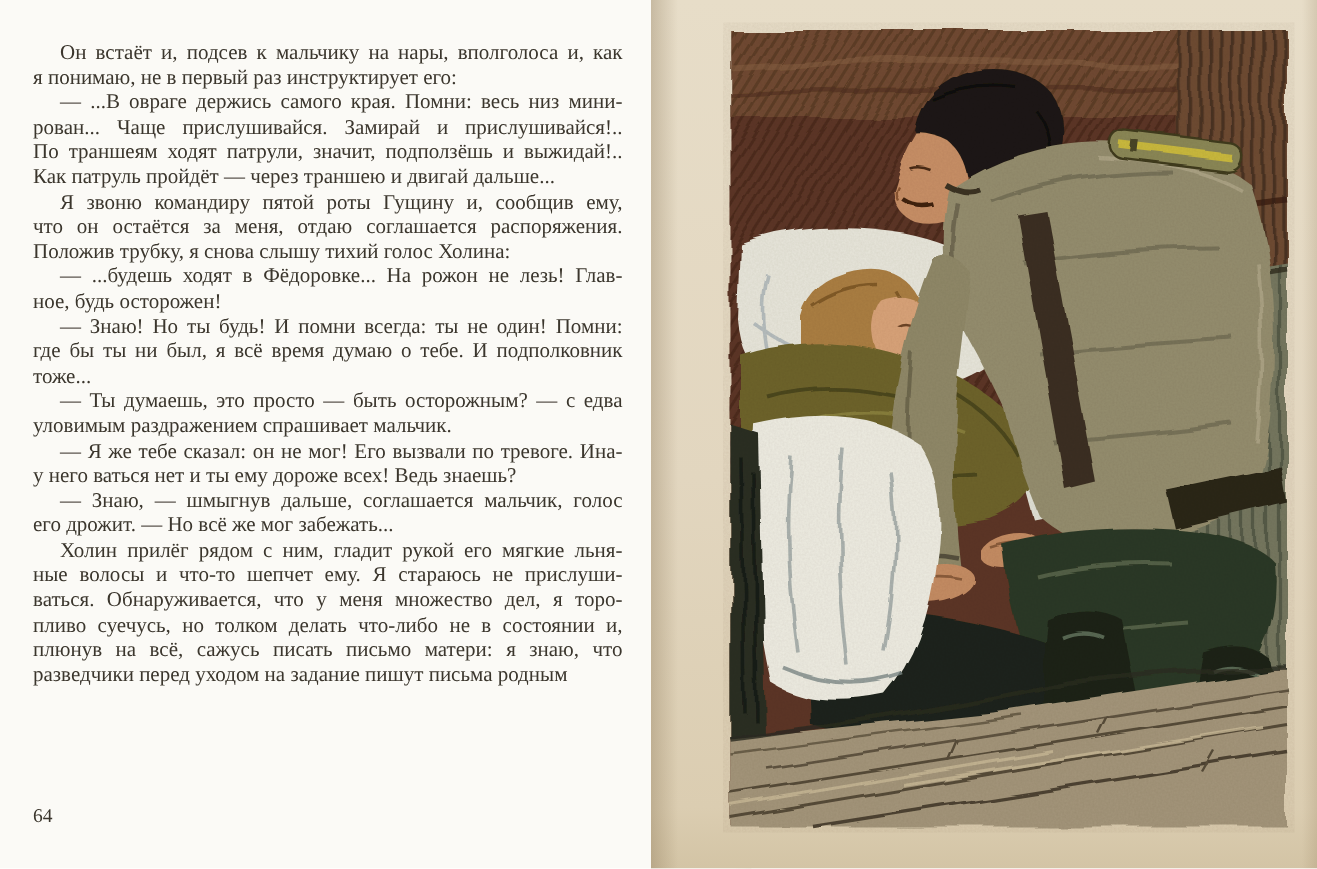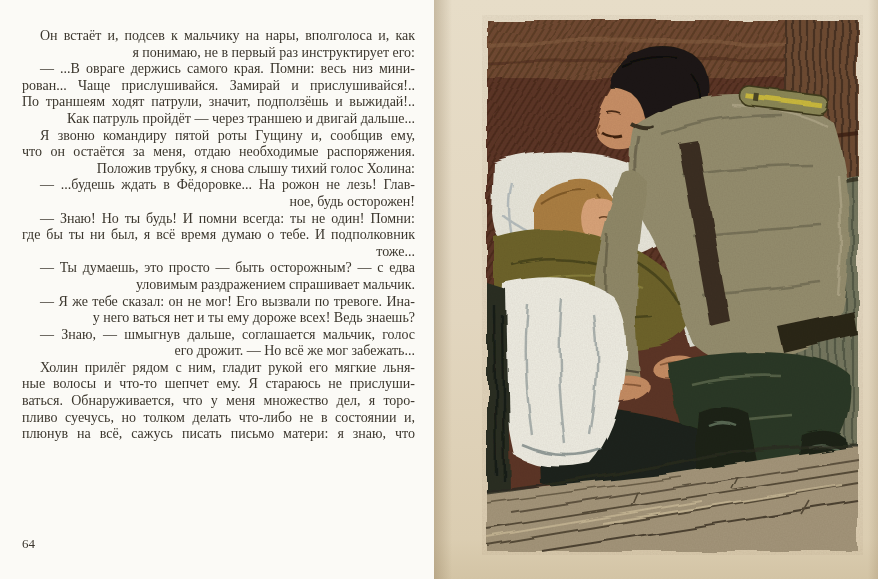--- a/index.html
+++ b/index.html
@@ -19,21 +19,21 @@
     content:"";position:absolute;right:0;top:0;width:12px;height:100%;
     background:linear-gradient(to right,rgba(140,120,85,0),rgba(140,120,85,0.22));
   }
   .textcol{
     position:absolute;left:22px;top:28px;width:393px;
     color:var(--text-col,#3b362d);
     font-size:14px;line-height:16.6px;
     -webkit-font-smoothing:antialiased;
   }
   .para{margin:0;}
-  .line{text-align:right;}
+  .line{text-align:left;}
   .line.just{text-align:justify;text-align-last:justify;}
   .line.indent{text-indent:18px;}
   .pagenum{
     position:absolute;left:22px;top:536px;
     font-size:13px;color:var(--text-col,#3b362d);
   }
 
   
   .page-right{
     position:absolute;left:434px;top:0;width:444px;height:579px;
@@ -64,25 +64,25 @@
           <div class="line">я понимаю, не в первый раз инструктирует его:</div>
         </div>
         <div class="para">
           <div class="line indent just">— ...В овраге держись самого края. Помни: весь низ мини-</div>
           <div class="line just">рован... Чаще прислушивайся. Замирай и прислушивайся!..</div>
           <div class="line just">По траншеям ходят патрули, значит, подползёшь и выжидай!..</div>
           <div class="line">Как патруль пройдёт — через траншею и двигай дальше...</div>
         </div>
         <div class="para">
           <div class="line indent just">Я звоню командиру пятой роты Гущину и, сообщив ему,</div>
-          <div class="line just">что он остаётся за меня, отдаю необходимые распоряжения.</div>
+          <div class="line just">что он остаётся за меня, отдаю соглашается распоряжения.</div>
           <div class="line">Положив трубку, я снова слышу тихий голос Холина:</div>
         </div>
         <div class="para">
-          <div class="line indent just">— ...будешь ждать в Фёдоровке... На рожон не лезь! Глав-</div>
+          <div class="line indent just">— ...будешь ходят в Фёдоровке... На рожон не лезь! Глав-</div>
           <div class="line">ное, будь осторожен!</div>
         </div>
         <div class="para">
           <div class="line indent just">— Знаю! Но ты будь! И помни всегда: ты не один! Помни:</div>
           <div class="line just">где бы ты ни был, я всё время думаю о тебе. И подполковник</div>
           <div class="line">тоже...</div>
         </div>
         <div class="para">
           <div class="line indent just">— Ты думаешь, это просто — быть осторожным? — с едва</div>
           <div class="line">уловимым раздражением спрашивает мальчик.</div>
@@ -94,20 +94,21 @@
         <div class="para">
           <div class="line indent just">— Знаю, — шмыгнув дальше, соглашается мальчик, голос</div>
           <div class="line">его дрожит. — Но всё же мог забежать...</div>
         </div>
         <div class="para">
           <div class="line indent just">Холин прилёг рядом с ним, гладит рукой его мягкие льня-</div>
           <div class="line just">ные волосы и что-то шепчет ему. Я стараюсь не прислуши-</div>
           <div class="line just">ваться. Обнаруживается, что у меня множество дел, я торо-</div>
           <div class="line just">пливо суечусь, но толком делать что-либо не в состоянии и,</div>
           <div class="line just">плюнув на всё, сажусь писать письмо матери: я знаю, что</div>
+          <div class="line">разведчики перед уходом на задание пишут письма родным</div>
         </div>
       </div>
     <div class="pagenum">64</div>
   </div>
 
   <div class="page-right">
     <div class="illo" role="img" aria-label="Пастельная иллюстрация: офицер в гимнастёрке с погонами сидит на краю нар, склонившись над светловолосым мальчиком, лежащим на белой подушке под оливковым одеялом; внизу дощатый пол">
       <svg viewBox="0 0 381 540" preserveAspectRatio="none">
         <defs>
           <filter id="rough" x="-5%" y="-5%" width="110%" height="110%">

